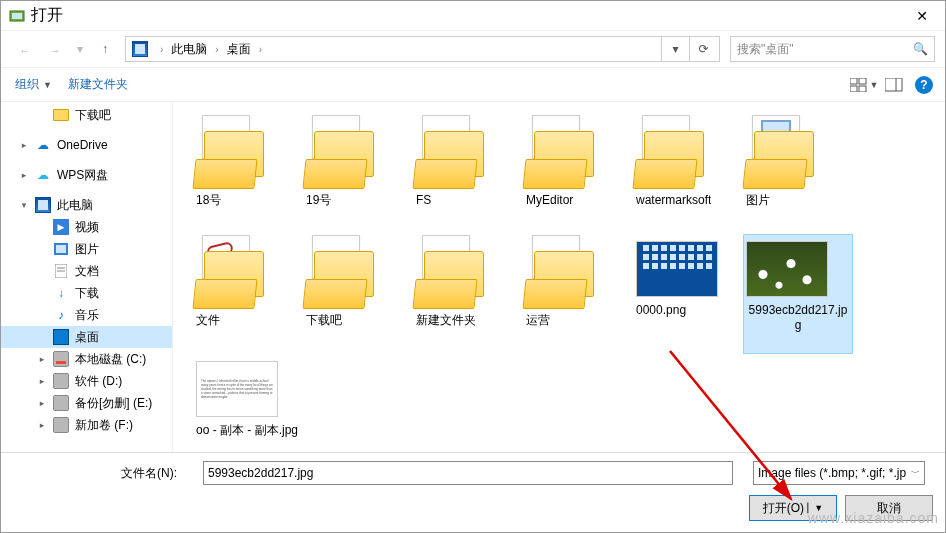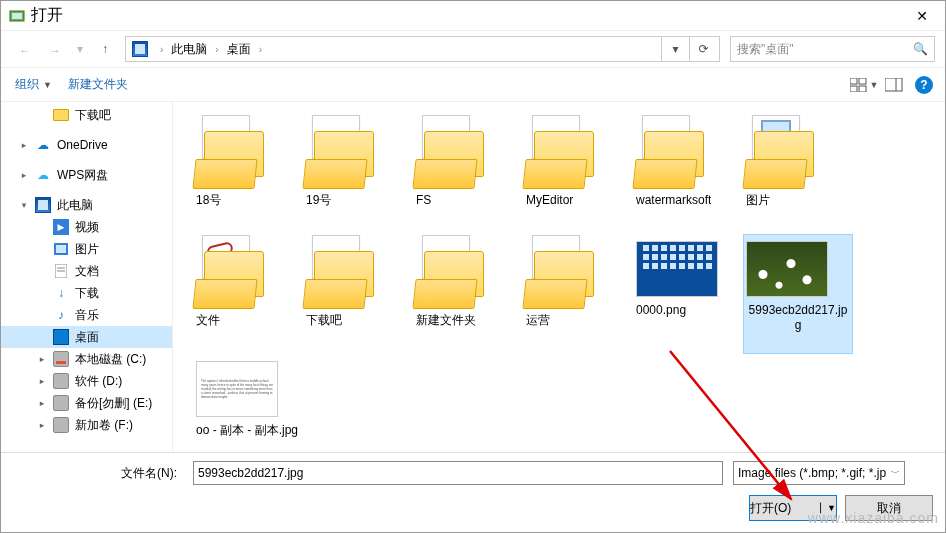--- a/index.html
+++ b/index.html
@@ -61,28 +61,28 @@
       radial-gradient(circle at 75% 70%, #fff 0 4px, transparent 5px),
       radial-gradient(circle at 40% 80%, #fff 0 3px, transparent 4px); }
   .thumb.img.dark { background:linear-gradient(#1a1a0e,#2a2a12); position:relative; }
   .thumb.img.dark::after{content:"";position:absolute;inset:0;background:radial-gradient(circle at 35% 55%,#fff 0 3px,transparent 4px),radial-gradient(circle at 60% 45%,#fff 0 3px,transparent 4px);}
   .thumb.img.desk0 { background:#0a4e9b; display:flex; flex-wrap:wrap; padding:3px; gap:3px; align-content:flex-start;}
   .thumb.img.desk0 span { width:6px; height:6px; background:#cfe6ff; }
   .thumb.img.doc { background:#fff; padding:4px; font-size:3px; color:#555; line-height:4px; overflow:hidden; text-align:left; }
   .label { font-size:12px; line-height:15px; word-break:break-word; max-height:32px; overflow:hidden; }
   
   .footer { height:80px; border-top:1px solid #ddd; background:#fff; padding:8px 12px 6px; position:relative; }
-  .fn-row { display:flex; align-items:center; gap:10px; }
+  .fn-row { display:flex; align-items:center; gap:20px; }
   .fn-label { width:170px; text-align:right; padding-right:6px; }
   .fn-input { border:1px solid #888; height:24px; padding:2px 4px; font-family:inherit; font-size:12px; }
   .fn-input.name { width:530px; }
   .fn-sel { width:172px; height:24px; border:1px solid #888; display:flex; align-items:center; padding:0 4px; justify-content:space-between; font-size:12px; cursor:pointer; white-space:nowrap; overflow:hidden;}
   .btn-row { display:flex; justify-content:flex-end; gap:8px; margin-top:10px; }
   .btn { width:88px; height:26px; border:1px solid #888; background:#e1e1e1; display:flex; align-items:center; justify-content:center; cursor:pointer; }
-  .btn.primary { border-color:#0a7cd4;justify-content:space-between; }
+  .btn.primary { border-color:#0a7cd4; }
   
   .arrow-svg { position:absolute; left:0; top:0; pointer-events:none; }
   
   .wm { position:absolute; right:6px; bottom:6px; color:#bbb; font-size:14px; letter-spacing:1px;}
 </style>
 </head>
 <body>
 
 <div class="window">
 

